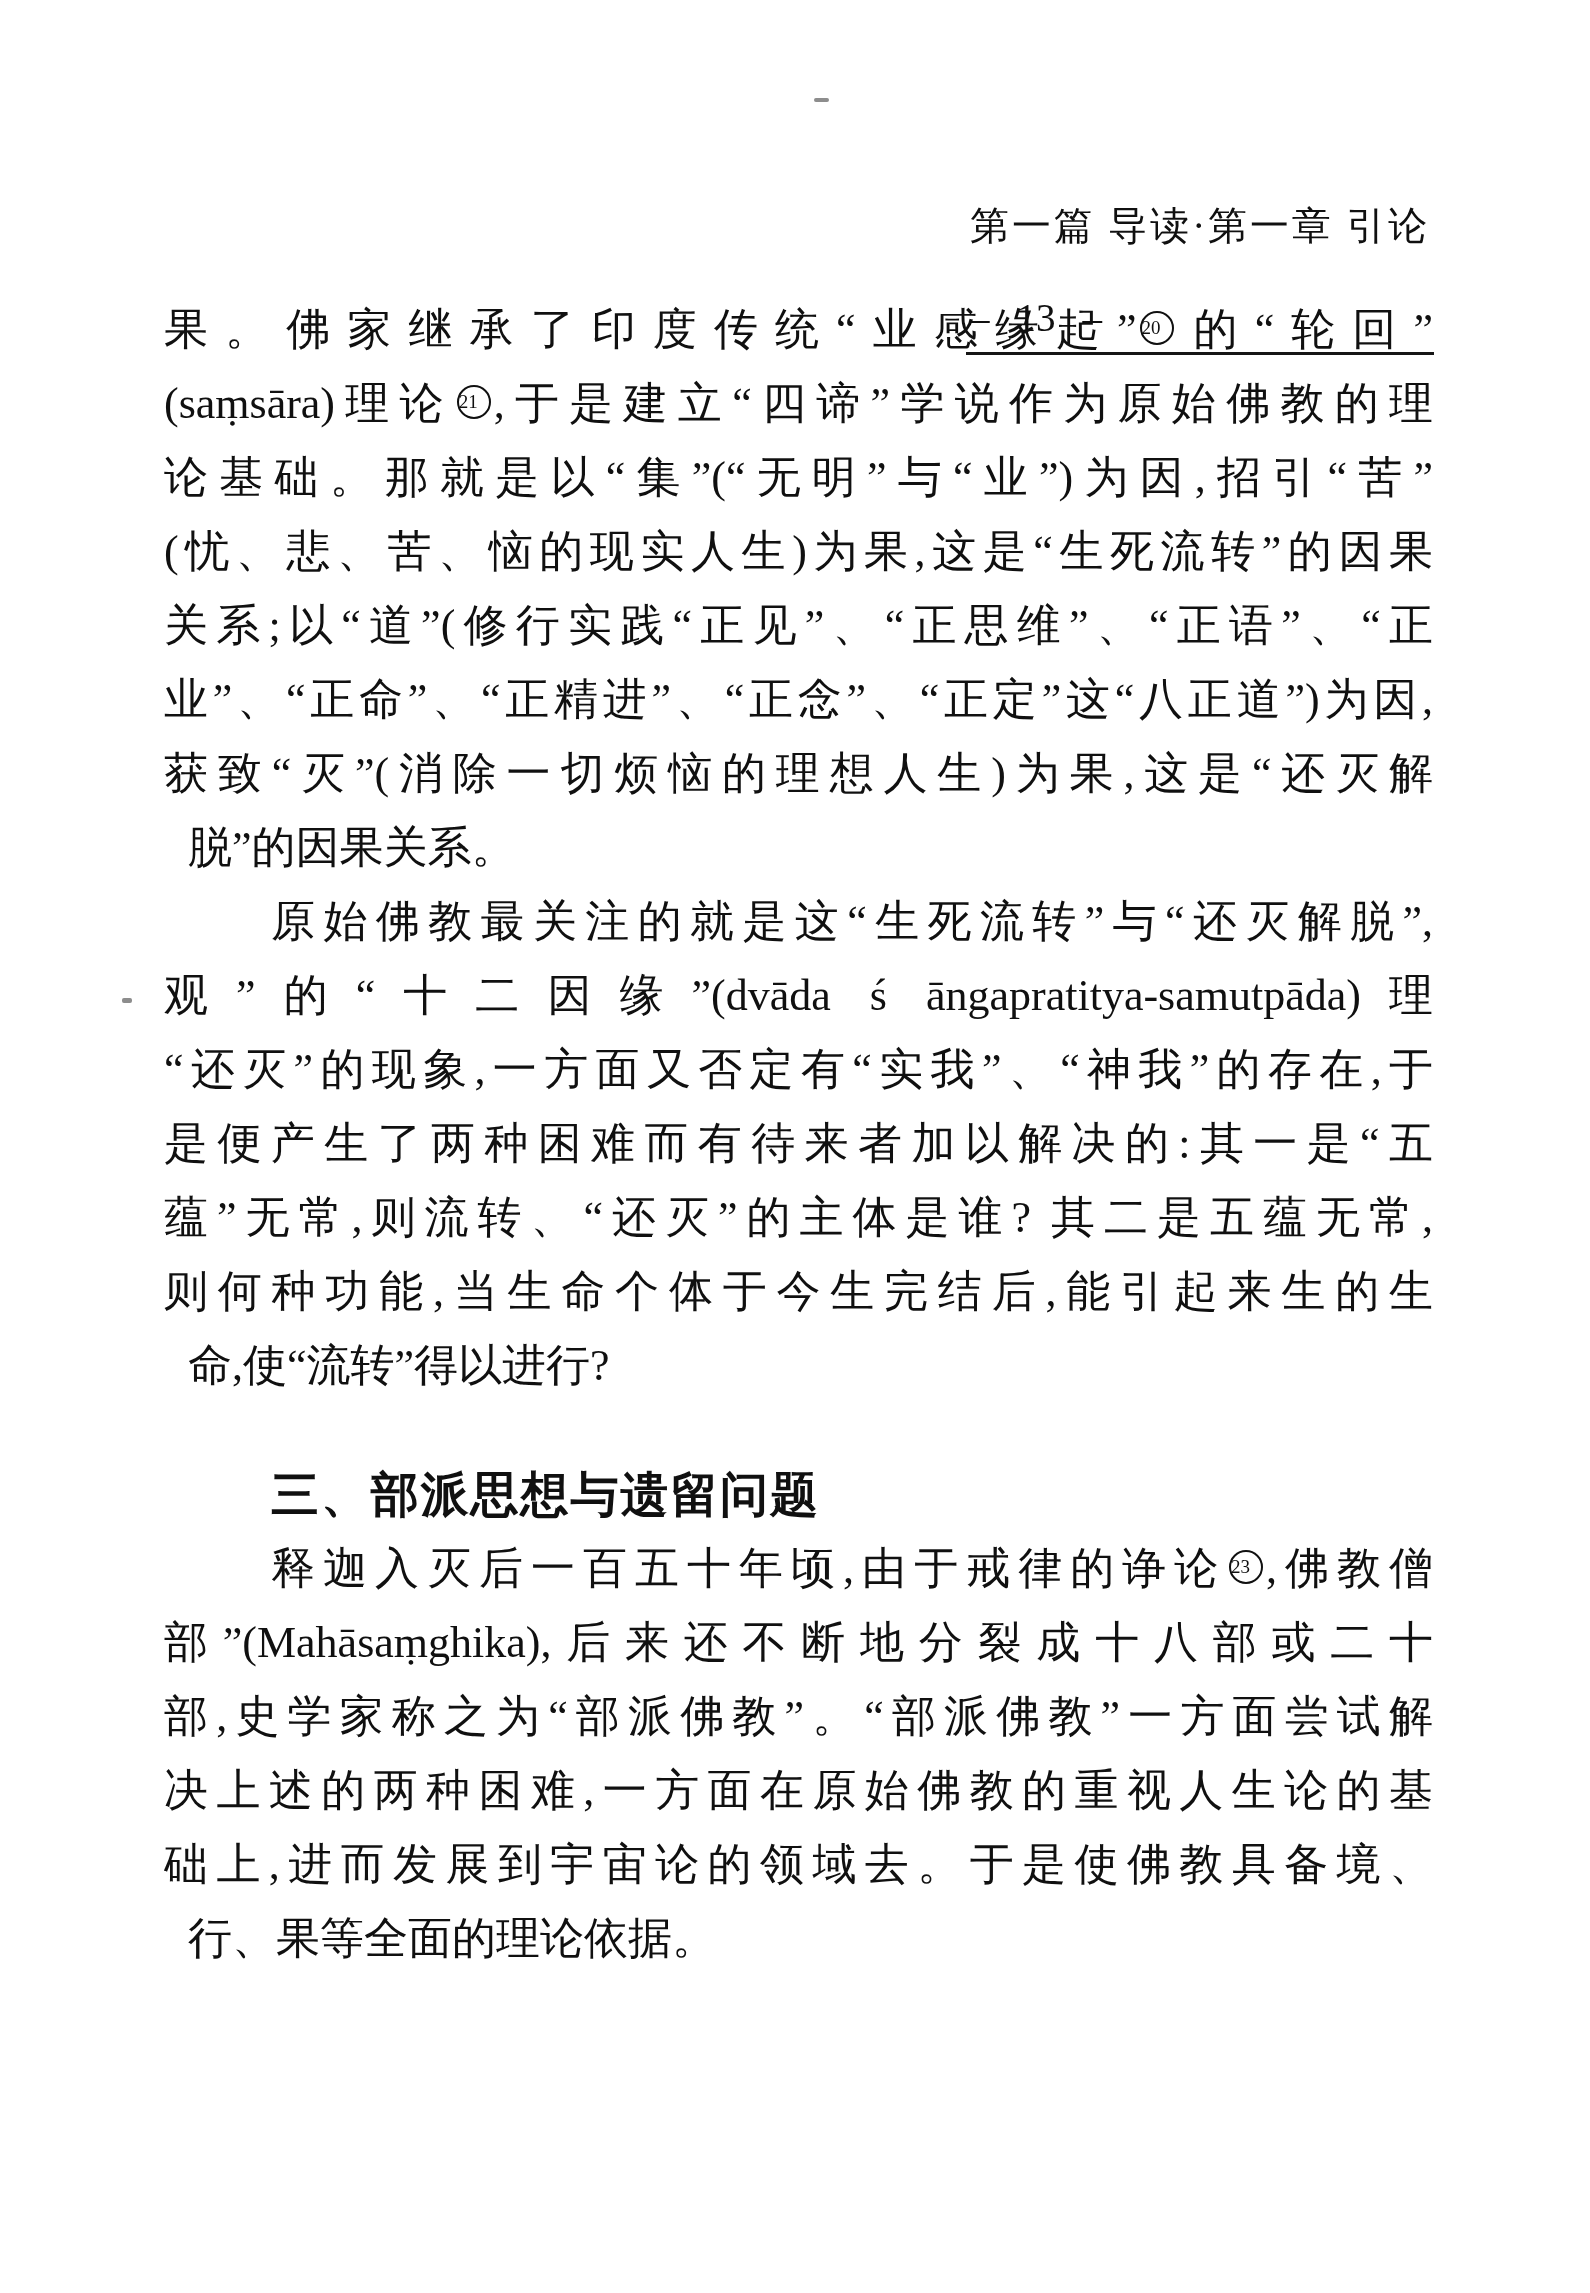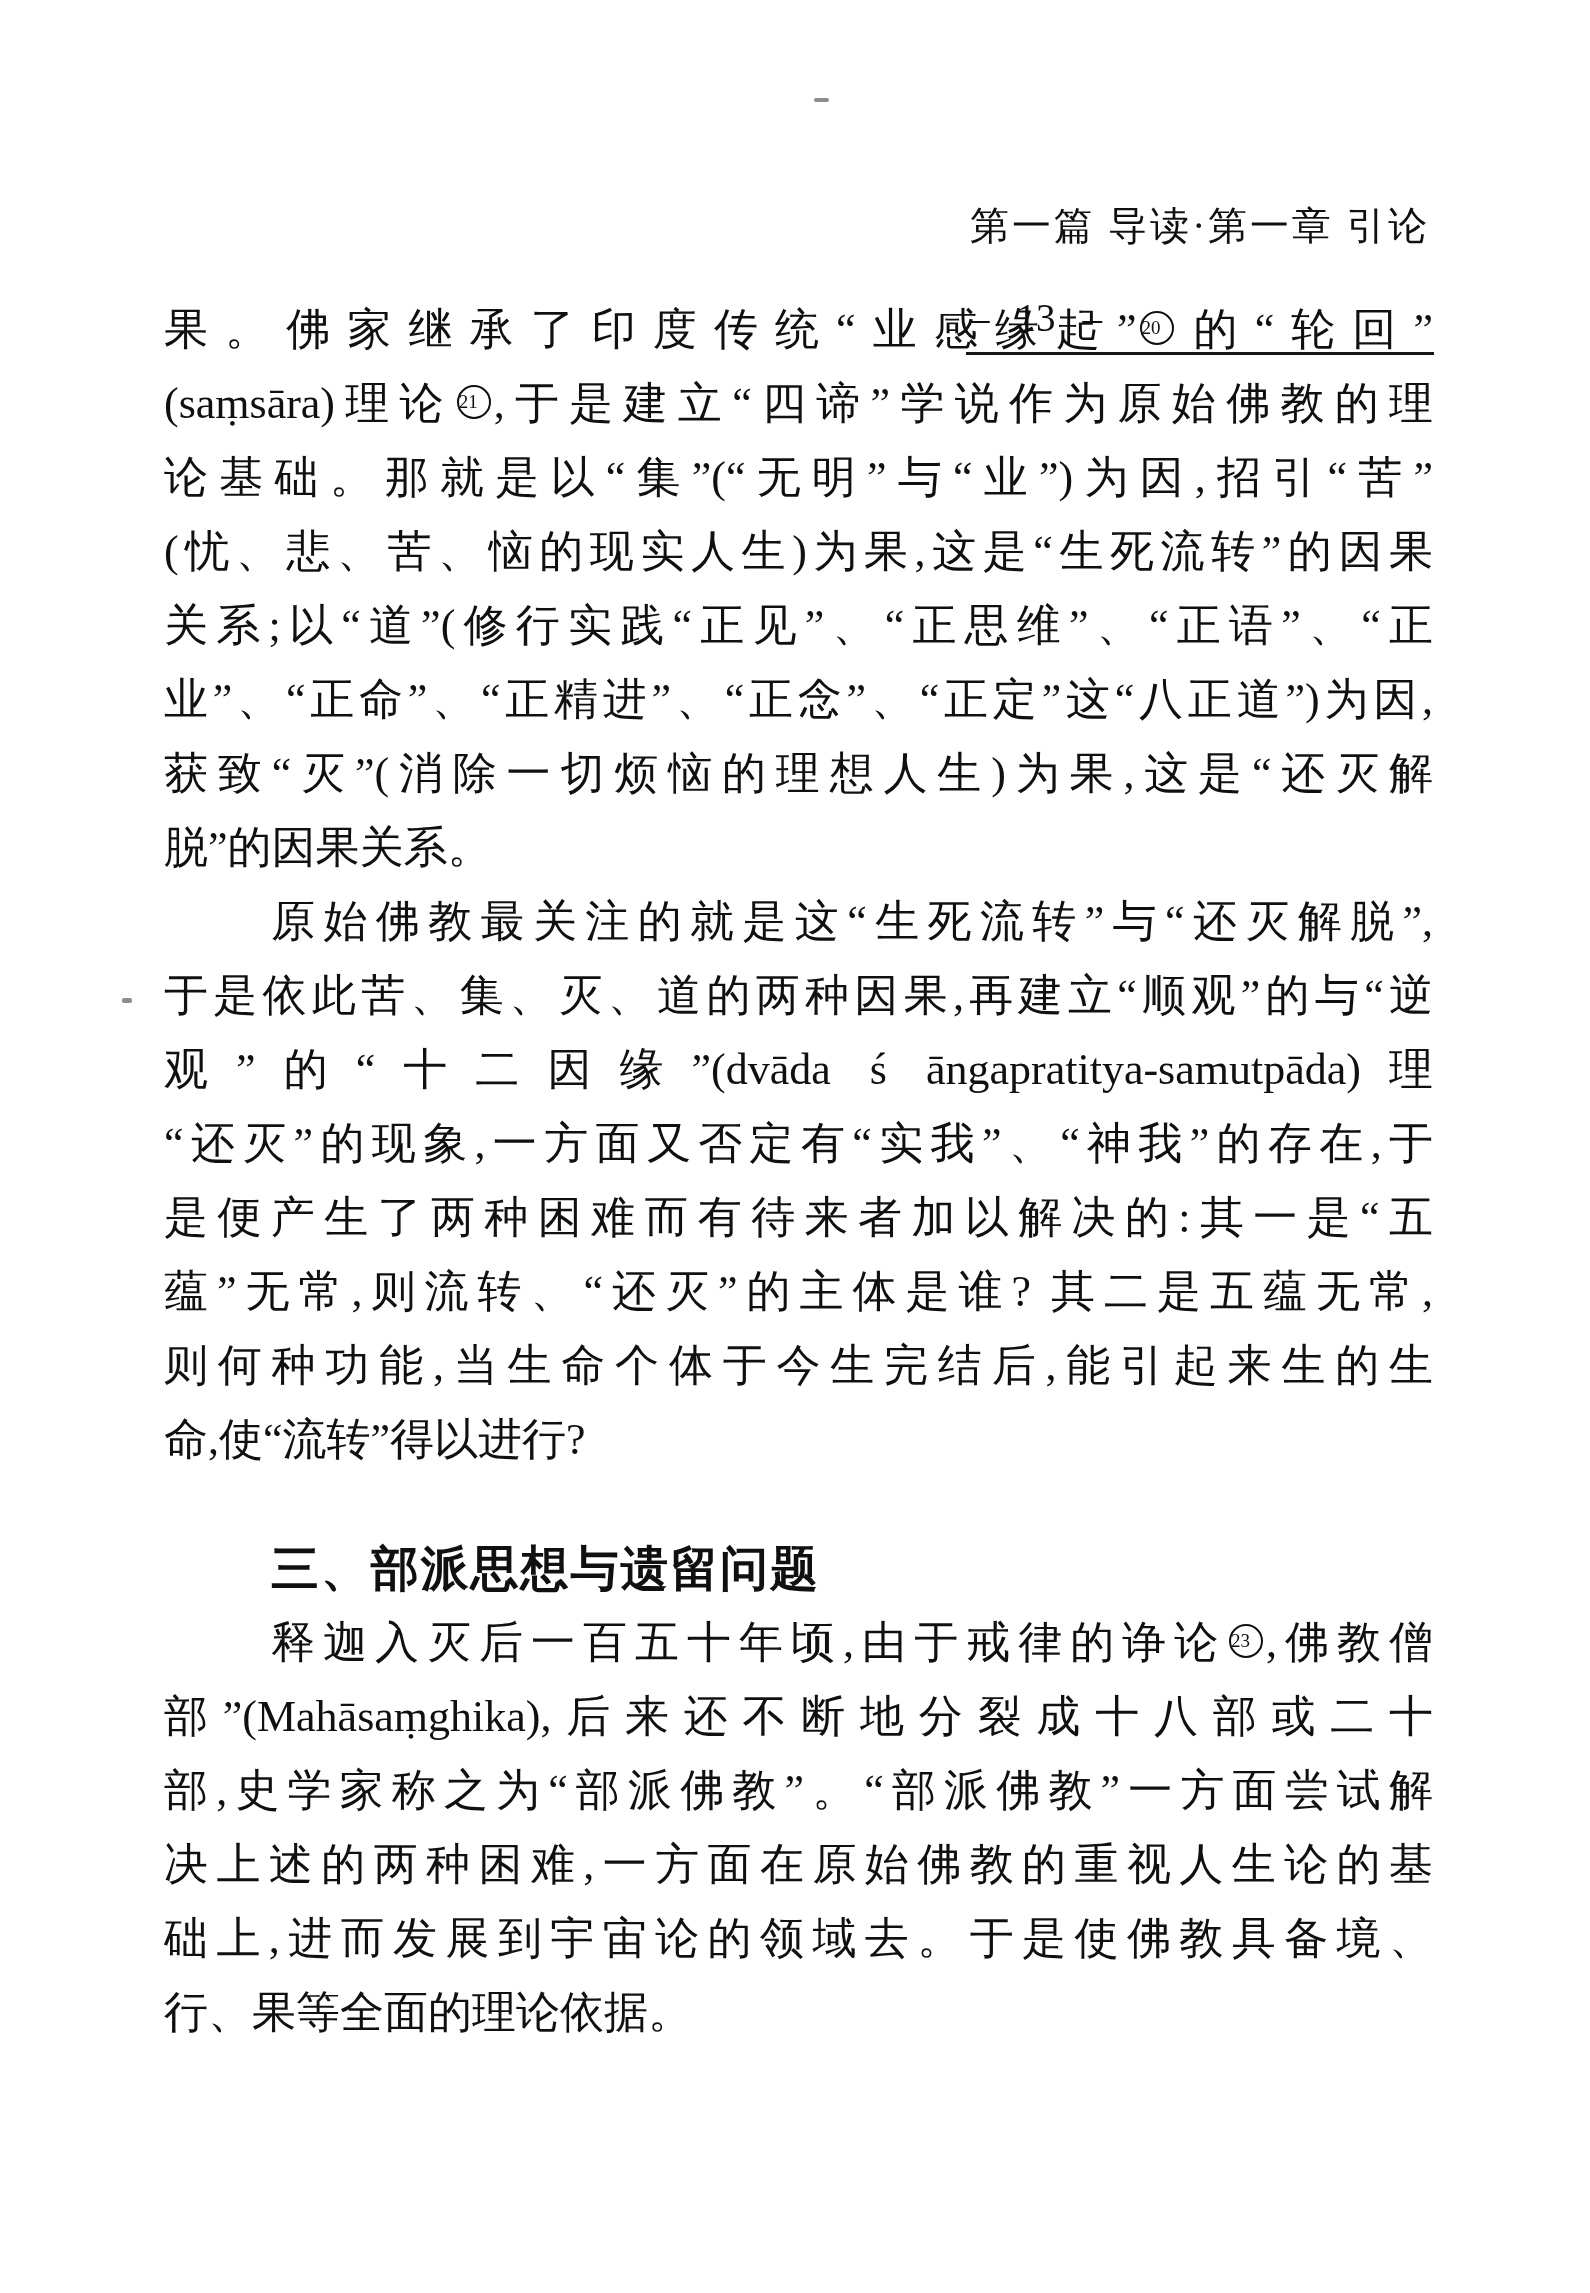--- a/index.html
+++ b/index.html
@@ -24,21 +24,21 @@
   .body-text{
     position:absolute;left:164px;top:293px;width:1269px;
   }
   .tline{
     font-size:44px;
     height:74px;line-height:74px;
     text-align:justify;
     text-align-last:justify;
     white-space:nowrap;
   }
-  .tline.end{text-align-last:left;}
+  .tline.end{text-align-last:left;margin-left:24px;}
   .tline.indent{text-indent:107px;}
   .heading{
     font-size:48px;font-weight:bold;
     height:75px;line-height:75px;
     text-indent:107px;letter-spacing:1.9px;
   }
   .spacer{height:54px;}
   sup.fn{
     display:inline-block;
     width:34px;height:34px;line-height:30px;
@@ -73,21 +73,20 @@
   <div class="body-text">
       <div class="tline">果。佛家继承了印度传统“业感缘起”<sup class="fn">20</sup>的“轮回”</div>
       <div class="tline">(saṃsāra)理论<sup class="fn">21</sup>,于是建立“四谛”学说作为原始佛教的理</div>
       <div class="tline">论基础。那就是以“集”(“无明”与“业”)为因,招引“苦”</div>
       <div class="tline">(忧、悲、苦、恼的现实人生)为果,这是“生死流转”的因果</div>
       <div class="tline">关系;以“道”(修行实践“正见”、“正思维”、“正语”、“正</div>
       <div class="tline">业”、“正命”、“正精进”、“正念”、“正定”这“八正道”)为因,</div>
       <div class="tline">获致“灭”(消除一切烦恼的理想人生)为果,这是“还灭解</div>
       <div class="tline end">脱”的因果关系。</div>
       <div class="tline indent">原始佛教最关注的就是这“生死流转”与“还灭解脱”,</div>
-      <div class="tline">于是依此苦、集、灭、道的两种因果,再建立“顺观”的与“逆</div>
       <div class="tline">观”的“十二因缘”(dvāda ś āngapratitya-samutpāda)理</div>
       <div class="tline">“还灭”的现象,一方面又否定有“实我”、“神我”的存在,于</div>
       <div class="tline">是便产生了两种困难而有待来者加以解决的:其一是“五</div>
       <div class="tline">蕴”无常,则流转、“还灭”的主体是谁? 其二是五蕴无常,</div>
       <div class="tline">则何种功能,当生命个体于今生完结后,能引起来生的生</div>
       <div class="tline end">命,使“流转”得以进行?</div>
       <div class="spacer"></div>
       <div class="heading">三、部派思想与遗留问题</div>
       <div class="tline indent">释迦入灭后一百五十年顷,由于戒律的诤论<sup class="fn">23</sup>,佛教僧</div>
       <div class="tline">部”(Mahāsaṃghika),后来还不断地分裂成十八部或二十</div>

